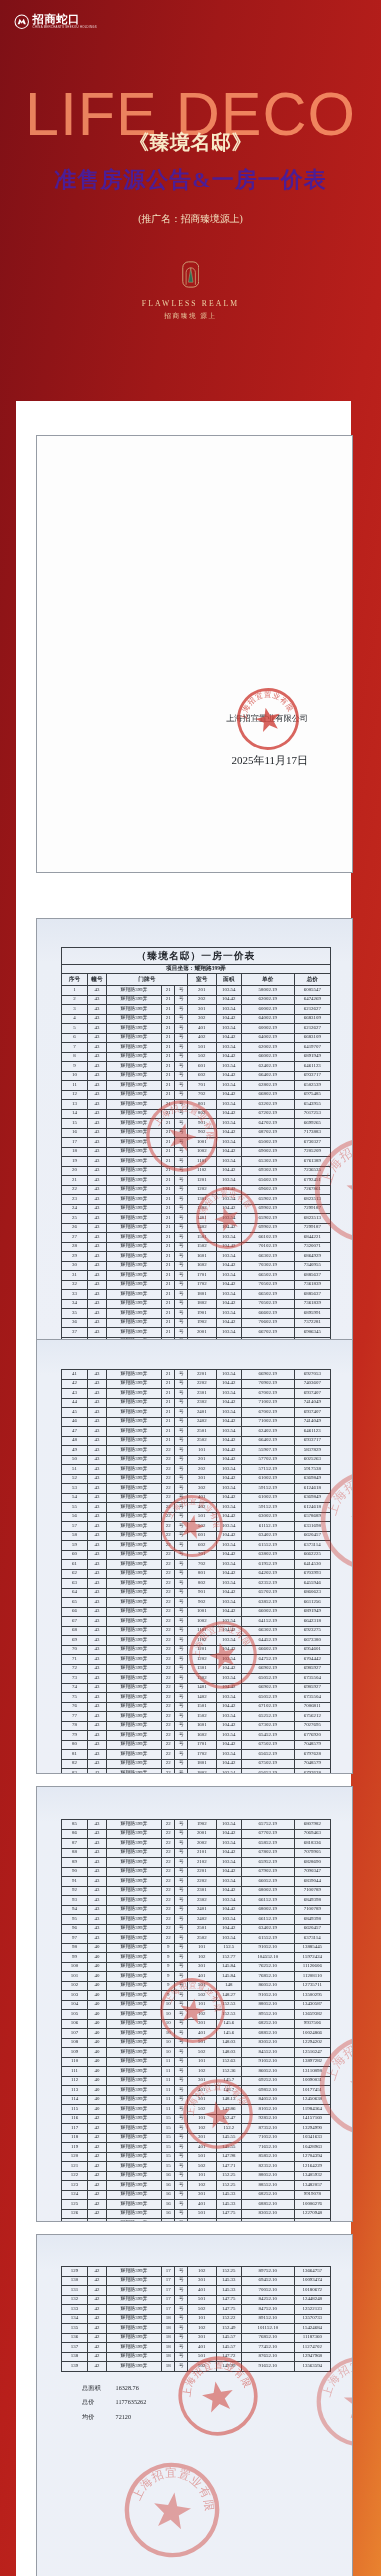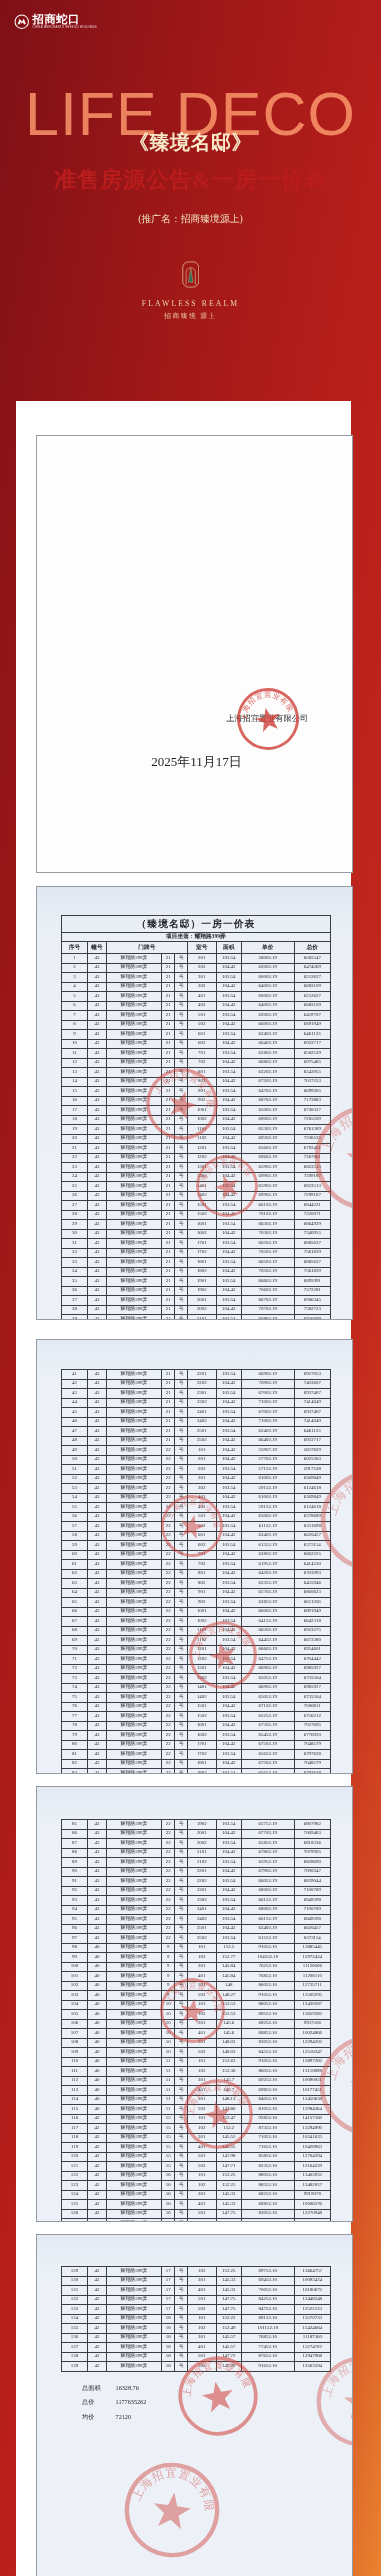--- a/index.html
+++ b/index.html
@@ -13,40 +13,40 @@
   .abs{position:absolute;}
   .center{left:0;width:381px;text-align:center;}
 
   
   .logo{top:14px;left:14px;display:flex;align-items:flex-start;gap:3.1px;}
   .logo-txt{display:flex;flex-direction:column;line-height:1;}
   .logo-brand{font-family:"Liberation Sans","DejaVu Sans",sans-serif;font-weight:bold;font-size:11.3px;color:#ffffff;letter-spacing:0.5px;}
   .logo-sub{font-family:"Liberation Sans","DejaVu Sans",sans-serif;font-size:2.8px;color:rgba(255,255,255,.85);letter-spacing:0.3px;margin-top:1px;}
   .bg-deco{top:84px;font-family:"Liberation Sans","DejaVu Sans",sans-serif;font-weight:100;font-size:61px;line-height:1;color:#ff9b6e;opacity:.82;white-space:nowrap;letter-spacing:1px;}
   .h-title1{top:129px;font-size:20px;font-weight:bold;color:#f8e9c8;letter-spacing:0.5px;}
-  .h-title2{top:165px;font-size:22px;font-weight:bold;color:#b91c1c;letter-spacing:1px;}
+  .h-title2{top:165px;font-size:22px;font-weight:bold;color:#4c1d95;letter-spacing:1px;}
   .h-sub{top:213px;font-size:9.8px;color:#f3e3c0;}
   .emblem{top:261px;}
   .emblem-en{top:299px;font-size:7.7px;letter-spacing:2.1px;color:#ecd3a6;}
   .emblem-cn{top:312px;font-size:6.7px;letter-spacing:1.5px;color:#ecd3a6;}
 
   
   .white-panel{top:401px;left:15.5px;width:335px;height:2274px;background:#ffffff;}
   .page{position:absolute;left:36px;width:317px;background:#fdfdfd;border:0.5px solid #969ca5;box-sizing:border-box;overflow:hidden;}
   #page1{top:435px;height:438px;}
-  #page2{top:886px;height:434px;background:linear-gradient(180deg,#e2e8f2,#ebeff6 10%,#edf0f7);}
+  #page2{top:918px;height:434px;background:linear-gradient(180deg,#e2e8f2,#ebeff6 10%,#edf0f7);}
   #page3{top:1339px;height:435px;background:linear-gradient(180deg,#e3e9f3,#ecf0f7 8%,#edf0f7);}
   #page4{top:1786px;height:436px;background:linear-gradient(180deg,#e3e9f3,#ecf0f7 8%,#edf0f7);}
   #page5{top:2234px;height:439px;background:linear-gradient(180deg,#e3e9f3,#ecf0f7 8%,#edf0f7);}
 
   
   .doc-title{top:44px;width:100%;text-align:center;font-size:10.8px;letter-spacing:5.2px;color:#15181d;}
   .doc-body{top:81px;left:48px;width:223px;font-size:8.2px;line-height:16.5px;text-align:justify;text-indent:2em;color:#1c2025;}
   .doc-signer{top:277px;left:48px;width:223px;text-align:right;font-size:8.2px;color:#1c2025;}
-  .doc-date{top:317px;left:48px;width:223px;text-align:center;font-size:13px;color:#1c2025;}
+  .doc-date{top:317px;left:48px;width:223px;text-align:right;font-size:11px;color:#1c2025;}
 
   
   .table-wrap{position:absolute;left:24px;}
   #table-p2{top:28px;} #table-p3{top:29px;} #table-p4{top:32px;} #table-p5{top:31px;}
   table.price-table{border-collapse:collapse;table-layout:fixed;width:269px;border:1px solid #2f343a;}
   table.price-table th,table.price-table td{
     border:0.5px solid #3a3f45;padding:0;height:8.5px;line-height:1;
     font-size:4.9px;text-align:center;color:#23272d;font-weight:normal;
     overflow:hidden;white-space:nowrap;
   }

